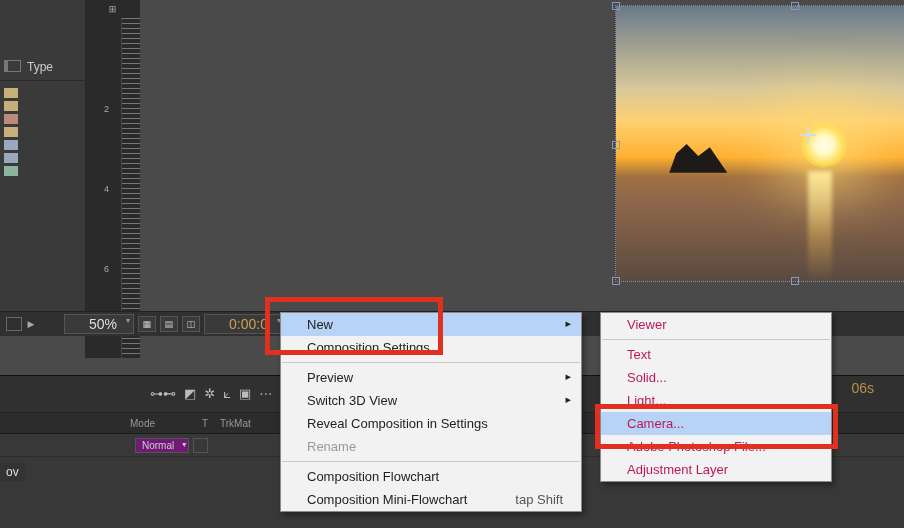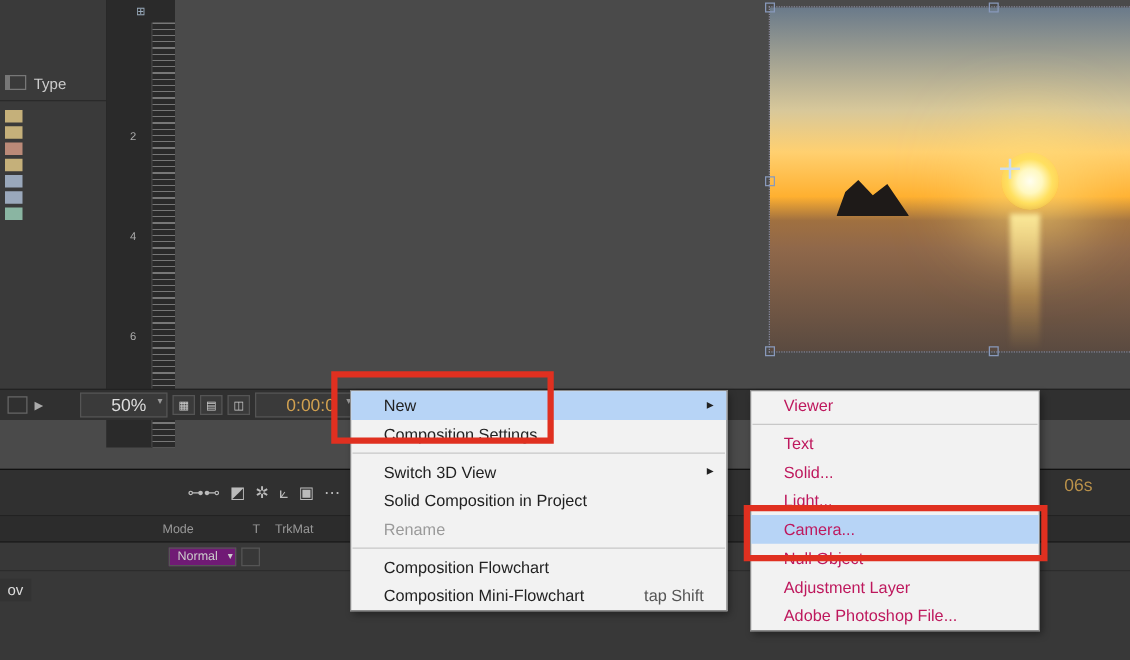--- a/index.html
+++ b/index.html
@@ -150,37 +150,37 @@
     <span class="norm-dd">Normal</span>
     <span class="toggle-sq"></span>
   </div>
   <div class="ov">ov</div>
 </div>
 
 <div class="menu1">
   <div class="mi hover sub"><span>New</span></div>
   <div class="mi">Composition Settings...</div>
   <div class="msep"></div>
+  <div class="mi sub">Preview</div>
   <div class="mi sub">Switch 3D View</div>
-  <div class="mi">Solid Composition in Project</div>
+  <div class="mi">Reveal Composition in Settings</div>
   <div class="mi disabled">Rename</div>
   <div class="msep"></div>
   <div class="mi">Composition Flowchart</div>
   <div class="mi">
     <span>Composition Mini-Flowchart</span>
     <span class="hint">tap Shift</span>
   </div>
 </div>
 
 <div class="menu2">
   <div class="mi">Viewer</div>
   <div class="msep"></div>
   <div class="mi">Text</div>
   <div class="mi">Solid...</div>
   <div class="mi">Light...</div>
   <div class="mi hover">Camera...</div>
-  <div class="mi">Null Object</div>
+  <div class="mi">Adobe Photoshop File...</div>
   <div class="mi">Adjustment Layer</div>
-  <div class="mi">Adobe Photoshop File...</div>
 </div>
 
 <div class="hl-red hl1"></div>
 <div class="hl-red hl2"></div>
 
 </body></html>

